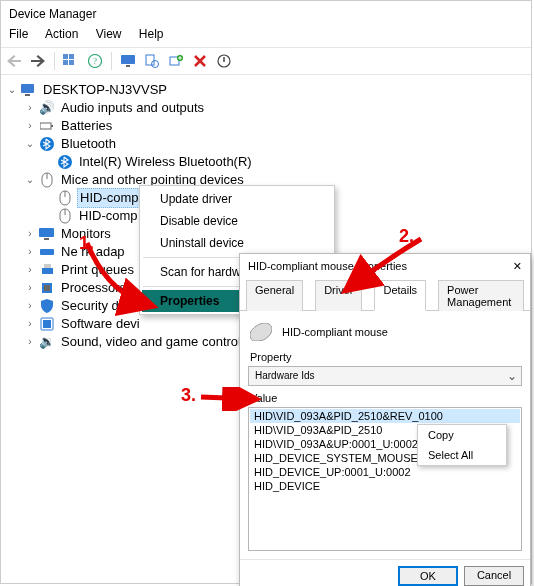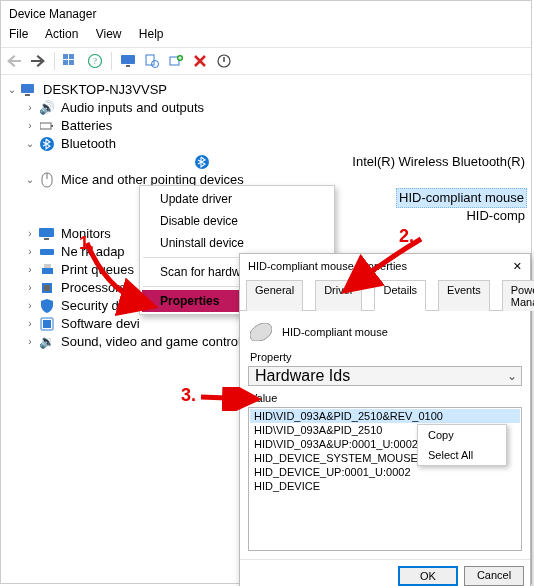--- a/index.html
+++ b/index.html
@@ -73,42 +73,42 @@
   }
   .node.selected .label {
     background: #cde8ff;
     border: 1px dotted #7ab6e8;
     padding: 0 2px;
   }
   .label { padding: 0 2px; }
 
   .ind0 { margin-left: 0; }
   .ind1 { margin-left: 18px; }
-  .ind2 { margin-left: 36px; justify-content: space-between; }
+  .ind2 { margin-left: 36px; }
 
   
   .ctx {
     position: absolute;
     left: 138px; top: 184px;
     width: 196px;
     background: #fff;
     border: 1px solid #ccc;
     box-shadow: 2px 3px 6px rgba(0,0,0,.25);
     z-index: 5;
     padding: 2px;
   }
   .ctx .row {
     padding: 4px 18px;
     cursor: default;
   }
   .ctx .sep {
     height: 1px; background:#ddd; margin: 3px 1px;
   }
   .ctx .row.hilite {
-    background: #be185d;
+    background: #0f766e;
     font-weight: bold;
   }
 
   
   .dlg {
     position: absolute;
     left: 238px; top: 252px;
     width: 292px;
     background: #fff;
     border: 1px solid #bbb;
@@ -145,21 +145,21 @@
   }
   .devrow { display:flex; align-items:center; gap:8px; margin:4px 2px 10px 2px;}
   .devrow .mouse { width:24px; height:18px;}
   .grouplbl { margin: 6px 2px 3px 2px; }
   .combo {
     width: 100%;
     height: 20px;
     border: 1px solid #b5b5b5;
     background: #f4f4f4;
     padding: 0 16px 0 6px;
-    font-size: 16px;
+    font-size: 10px;
     position: relative;
     line-height: 18px;
   }
   .combo::after {
     content: "⌄"; position:absolute; right:4px; top:0px; color:#555; font-size:12px;
   }
   .listbox {
     width: 100%;
     height: 144px;
     border: 1px solid #b5b5b5;
@@ -479,21 +479,20 @@
 
   <div class="dlg">
     <div class="dlg-title">
       <span>HID-compliant mouse Properties</span>
       <span>✕</span>
     </div>
     <div class="tabs">
       <div class="tab">General</div>
       <div class="tab">Driver</div>
       <div class="tab active">Details</div>
-      <div class="tab">Events</div>
       <div class="tab">Power Management</div>
     </div>
     <div class="dlg-body">
       <div class="devrow">
         <span class="mouse">
           <svg width="22" height="18" viewBox="0 0 22 18">
               <path d="M4 18c-2 0-4-3-4-6 0-4 4-8 8-10 2-1 4-2 7-2 4 0 7 3 7 6 0 5-6 12-14 12z" fill="#ddd" stroke="#999"></path>
             </svg>
         </span>
         <span>HID-compliant mouse</span>

